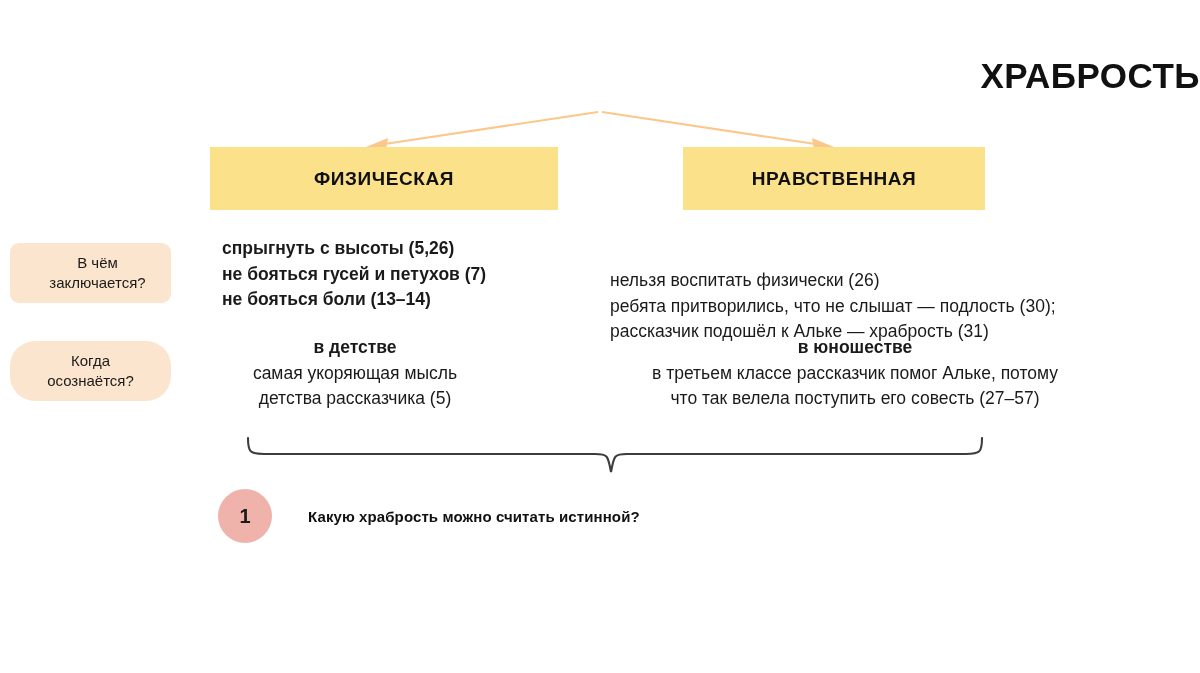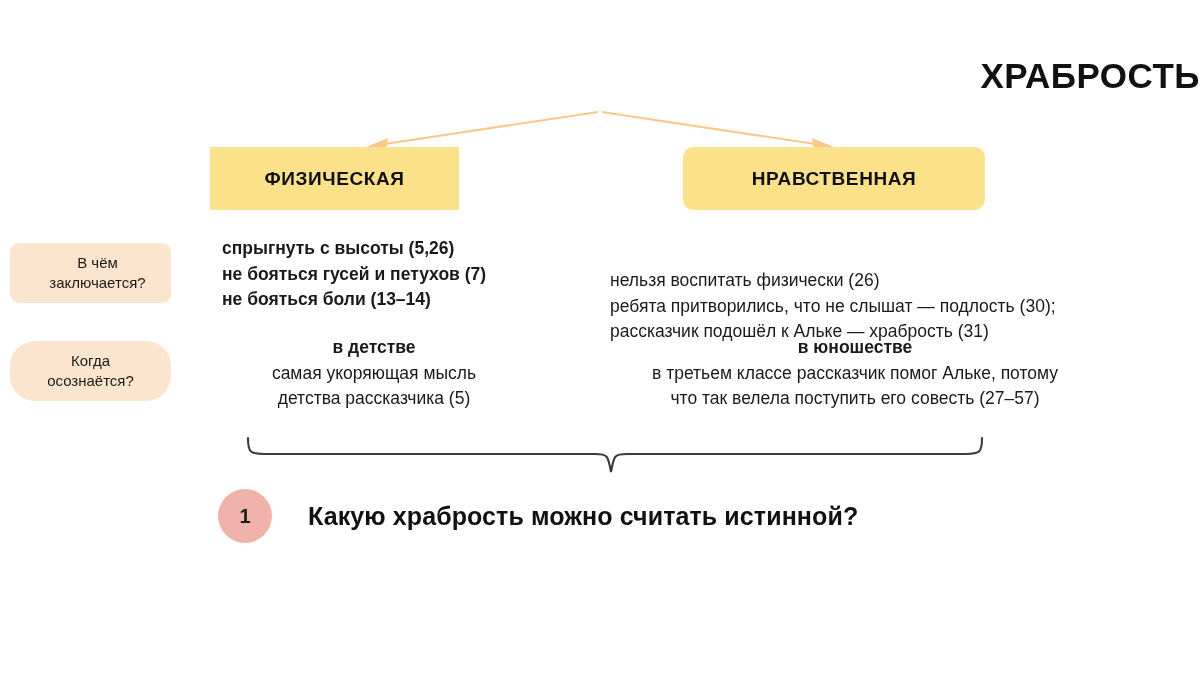--- a/index.html
+++ b/index.html
@@ -52,22 +52,22 @@
     display: flex;
     align-items: center;
     justify-content: center;
   }
   .category-box .category-label {
     font-size: 19px;
     font-weight: bold;
     letter-spacing: 0.6px;
     color: #111111;
   }
-  #category-box-physical { left: 210px; top: 147px; width: 249px; }
-  #category-box-moral    { left: 683px; top: 147px; width: 302px; border-radius: 11px; }
+  #category-box-physical { left: 210px; top: 147px; width: 348px; }
+  #category-box-moral    { left: 683px; top: 147px; width: 302px; }
 
   
   .aspect-badge {
     position: absolute;
     left: 10px;
     width: 161px;
     background: #fce5ce;
     border-radius: 9px;
     display: flex;
     align-items: center;
@@ -93,21 +93,21 @@
   #content-physical-essence { left: 222px; top: 236px; width: 400px; text-align: left; font-weight: bold; }
   #content-moral-essence    { left: 610px; top: 236px; width: 520px; text-align: left; margin-top: 32px; }
 
   .stage-block {
     position: absolute;
     font-size: 17.5px;
     line-height: 1.47;
     color: #1a1a1a;
     text-align: center;
   }
-  #stage-block-childhood { left: 229px; top: 335px; width: 290px; }
+  #stage-block-childhood { left: 210px; top: 335px; width: 290px; }
   #stage-block-youth     { left: 600px; top: 335px; width: 510px; }
   .stage-title {
     font-weight: bold;
     display: block;
   }
   .stage-body {
     display: block;
     white-space: pre-line;
   }
 
@@ -137,21 +137,21 @@
     display: flex;
     align-items: center;
     justify-content: center;
     font-size: 20px;
     font-weight: bold;
     color: #1a1a1a;
     flex: none;
   }
   #question-text {
     margin-left: 36px;
-    font-size: 25px;
+    font-size: 15px;
     font-weight: bold;
     color: #111111;
     letter-spacing: 0.1px;
   }
 </style>
 </head>
 <body>
 
 <div class="slide">
 

